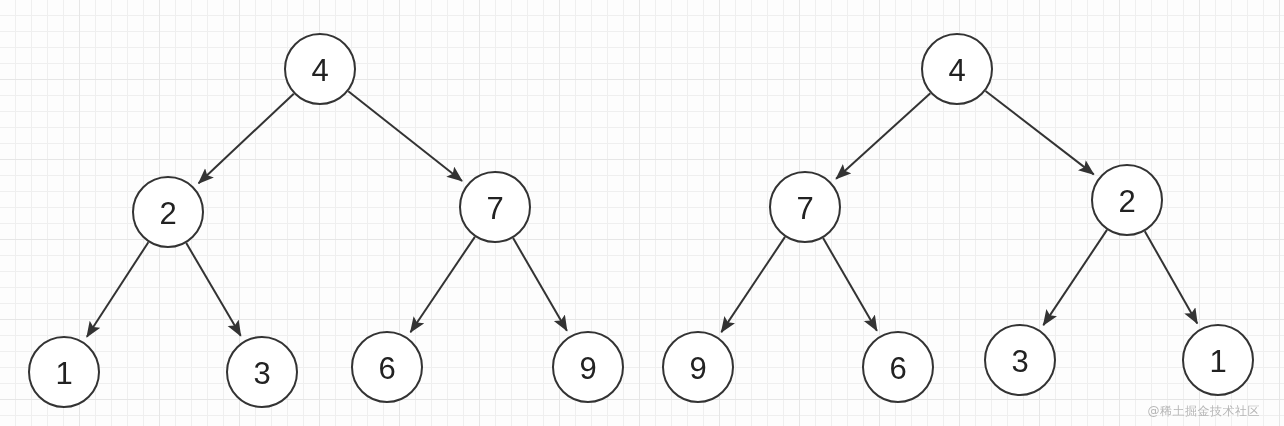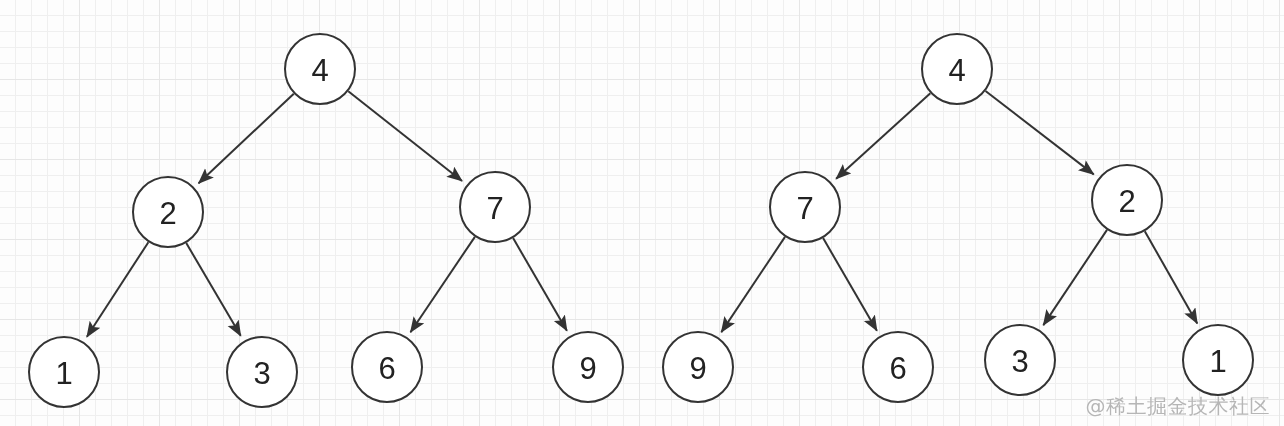--- a/index.html
+++ b/index.html
@@ -49,24 +49,24 @@
     text-anchor: middle;
     dominant-baseline: central;
   }
   .edge-line {
     stroke: #333333;
     stroke-width: 2;
     fill: none;
   }
   .watermark {
     position: absolute;
-    right: 14px;
+    right: 24px;
     bottom: 6px;
     font-family: "DejaVu Sans", sans-serif;
-    font-size: 20px;
+    font-size: 12px;
     color: #b6b6b6;
     letter-spacing: 0.5px;
     white-space: nowrap;
     user-select: none;
   }
 </style>
 </head>
 <body>
 
 <div id="canvas">

